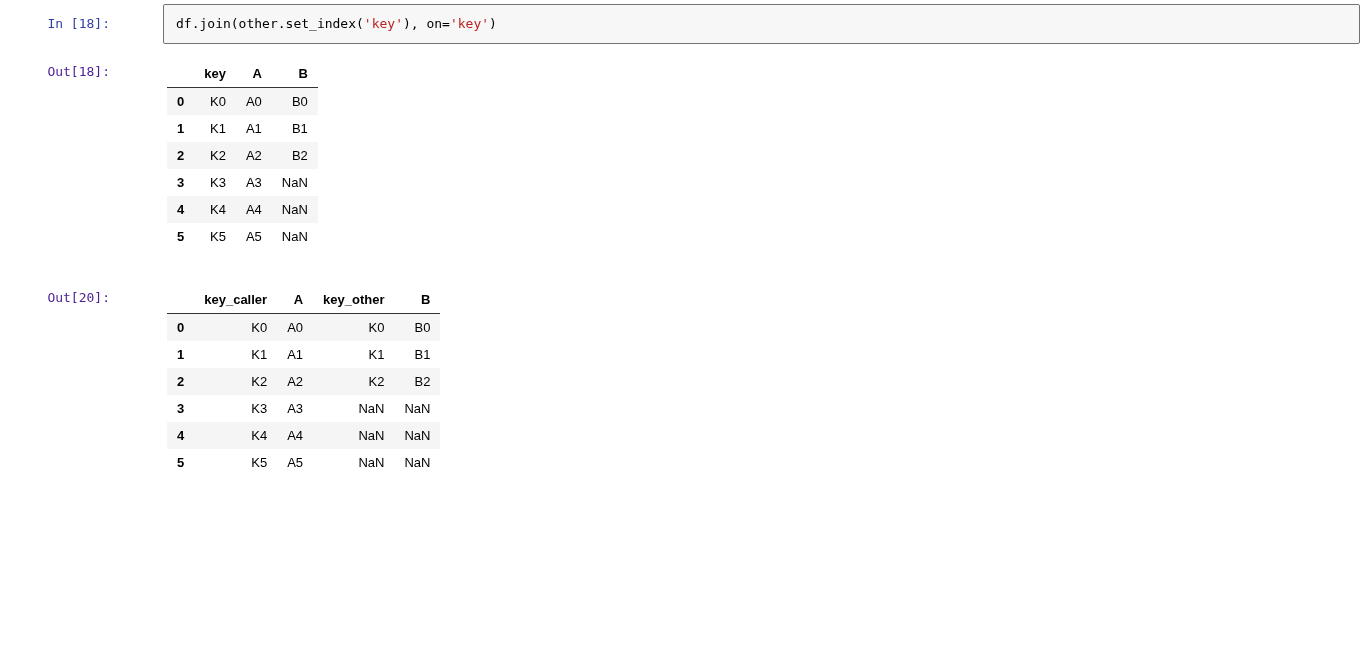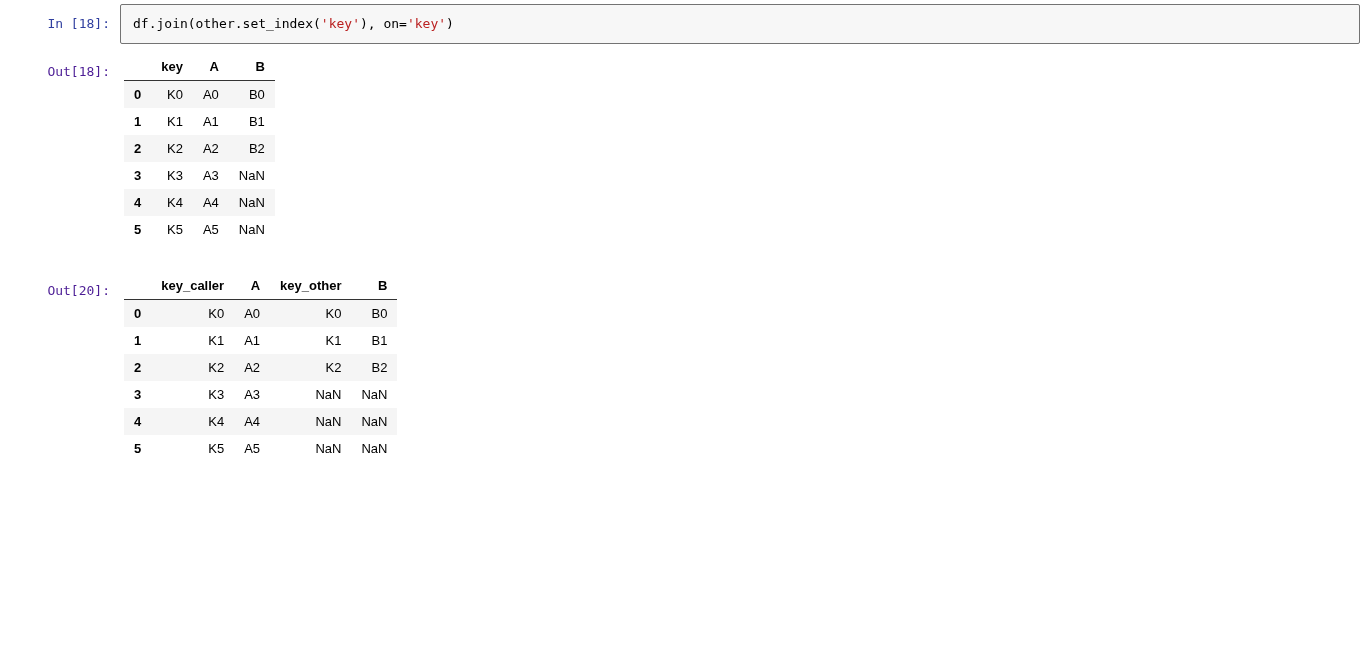--- a/index.html
+++ b/index.html
@@ -7,20 +7,21 @@
     padding: 0;
     background: #fff;
     font-family: -apple-system, BlinkMacSystemFont, "Segoe UI", Helvetica, Arial, sans-serif;
     font-size: 14px;
     color: #000;
   }
   .cell {
     display: flex;
     align-items: flex-start;
     padding: 4px 0;
+    gap: 43px;
   }
   .prompt {
     width: 110px;
     min-width: 110px;
     text-align: right;
     padding: 12px 10px 0 0;
     font-family: SFMono-Regular, Menlo, "DejaVu Sans Mono", Consolas, monospace;
     font-size: 13px;
     line-height: 1.2;
   }
@@ -42,21 +43,21 @@
     white-space: pre;
   }
   .tok-str { color: #ba2121; }
   .out-area {
     flex: 1;
     padding: 0 12px 20px 4px;
   }
   table.df {
     border-collapse: collapse;
     font-size: 13px;
-    margin-top: 1px;
+    margin-top: 8px;
   }
   table.df th, table.df td {
     padding: 6px 10px;
     text-align: right;
     font-weight: 400;
     border: none;
   }
   table.df thead th {
     font-weight: 700;
     border-bottom: 1px solid #333;

